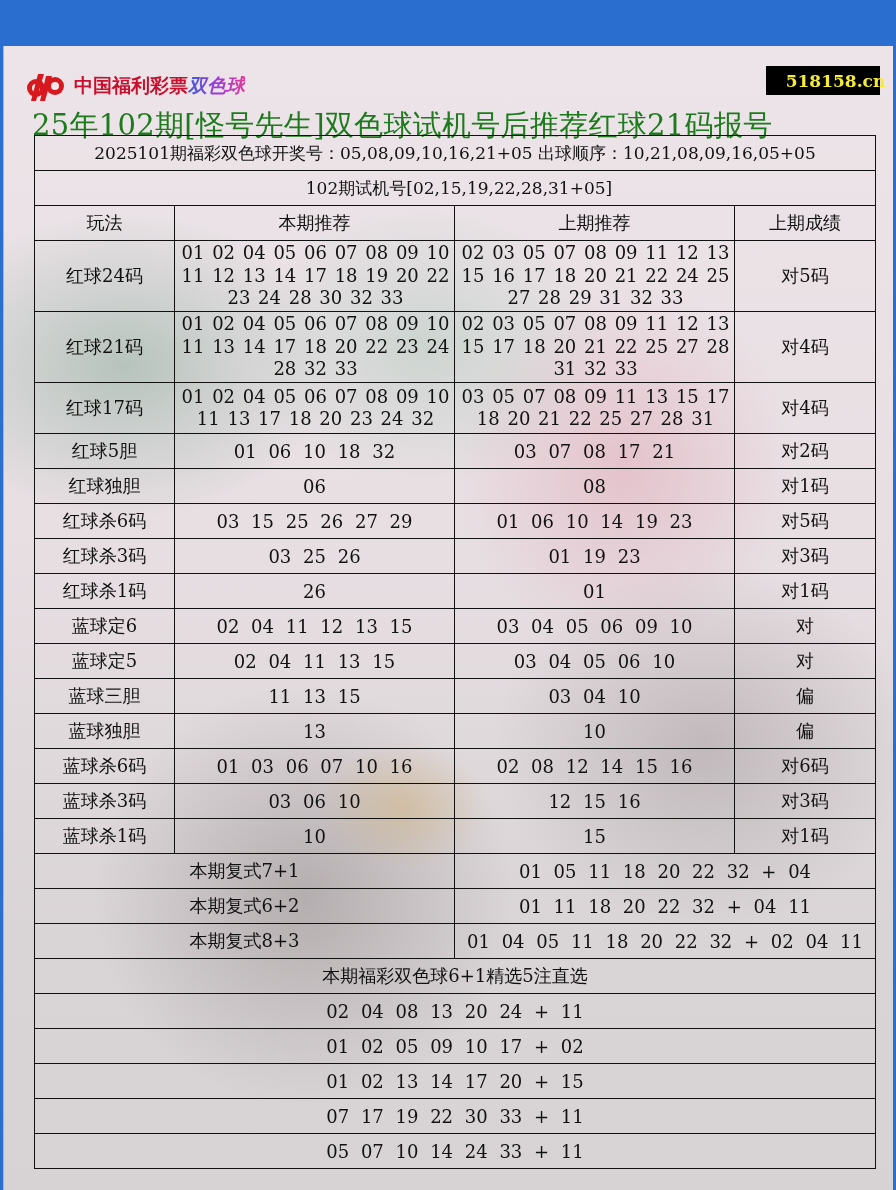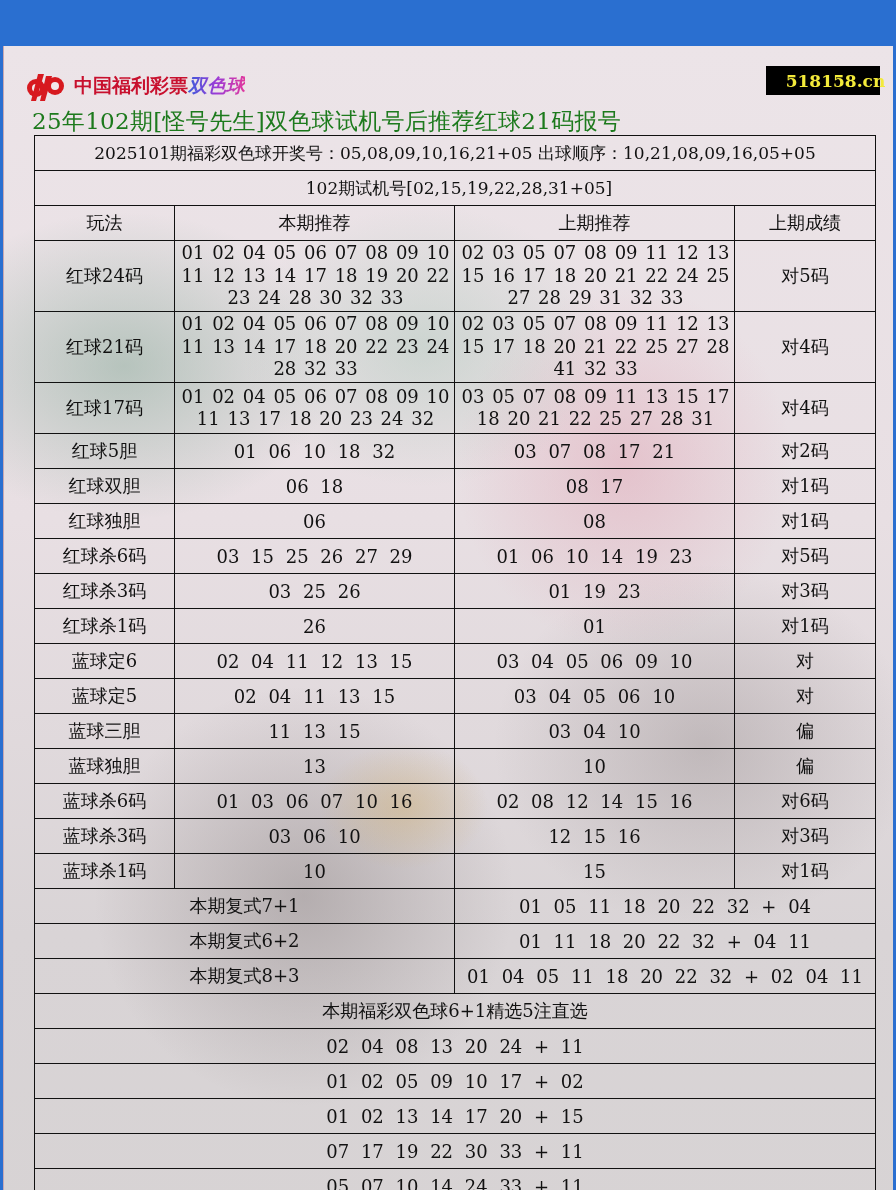--- a/index.html
+++ b/index.html
@@ -37,21 +37,21 @@
       -webkit-background-clip: text; background-clip: text; color: transparent;
     }
     .site-badge {
       position: absolute; left: 762px; top: 20px; width: 114px; height: 29px;
       background: #000; color: #f3ea3a;
       font-family: "DejaVu Serif", serif; font-size: 17px; font-weight: bold;
       display: flex; align-items: center; justify-content: center; padding-left: 25px;
     }
     .page-title {
       position: absolute; left: 28px; top: 60px; width: 850px;
-      font-size: 23px; color: #1d7a1d; white-space: nowrap; letter-spacing: 0.3px;
+      font-size: 29px; color: #1d7a1d; white-space: nowrap; letter-spacing: 0.3px;
     }
     table.main {
       position: absolute; left: 30px; top: 89px; width: 841px;
       border-collapse: collapse; table-layout: fixed;
       font-size: 18px; color: #111;
     }
     table.main td {
       border: 1.5px solid #111; text-align: center; vertical-align: middle;
       height: 35px; padding: 0; white-space: nowrap; overflow: hidden;
     }
@@ -121,21 +121,21 @@
       <tr style="height:71px">
         <td>红球21码</td>
         <td class="nums">
           <div>01 02 04 05 06 07 08 09 10</div>
           <div>11 13 14 17 18 20 22 23 24</div>
           <div>28 32 33</div>
         </td>
         <td class="nums">
           <div>02 03 05 07 08 09 11 12 13</div>
           <div>15 17 18 20 21 22 25 27 28</div>
-          <div>41 32 33</div>
+          <div>31 32 33</div>
         </td>
         <td>对4码</td>
       </tr>
       <tr style="height:51px">
         <td>红球17码</td>
         <td class="nums">
           <div>01 02 04 05 06 07 08 09 10</div>
           <div>11 13 17 18 20 23 24 32</div>
         </td>
         <td class="nums">
@@ -145,26 +145,20 @@
         <td>对4码</td>
       </tr>
 
       <tr>
         <td>红球5胆</td>
         <td class="wide">01 06 10 18 32</td>
         <td class="wide">03 07 08 17 21</td>
         <td>对2码</td>
       </tr>
       <tr>
-        <td>红球双胆</td>
-        <td class="wide">06 18</td>
-        <td class="wide">08 17</td>
-        <td>对1码</td>
-      </tr>
-      <tr>
         <td>红球独胆</td>
         <td class="wide">06</td>
         <td class="wide">08</td>
         <td>对1码</td>
       </tr>
       <tr>
         <td>红球杀6码</td>
         <td class="wide">03 15 25 26 27 29</td>
         <td class="wide">01 06 10 14 19 23</td>
         <td>对5码</td>

